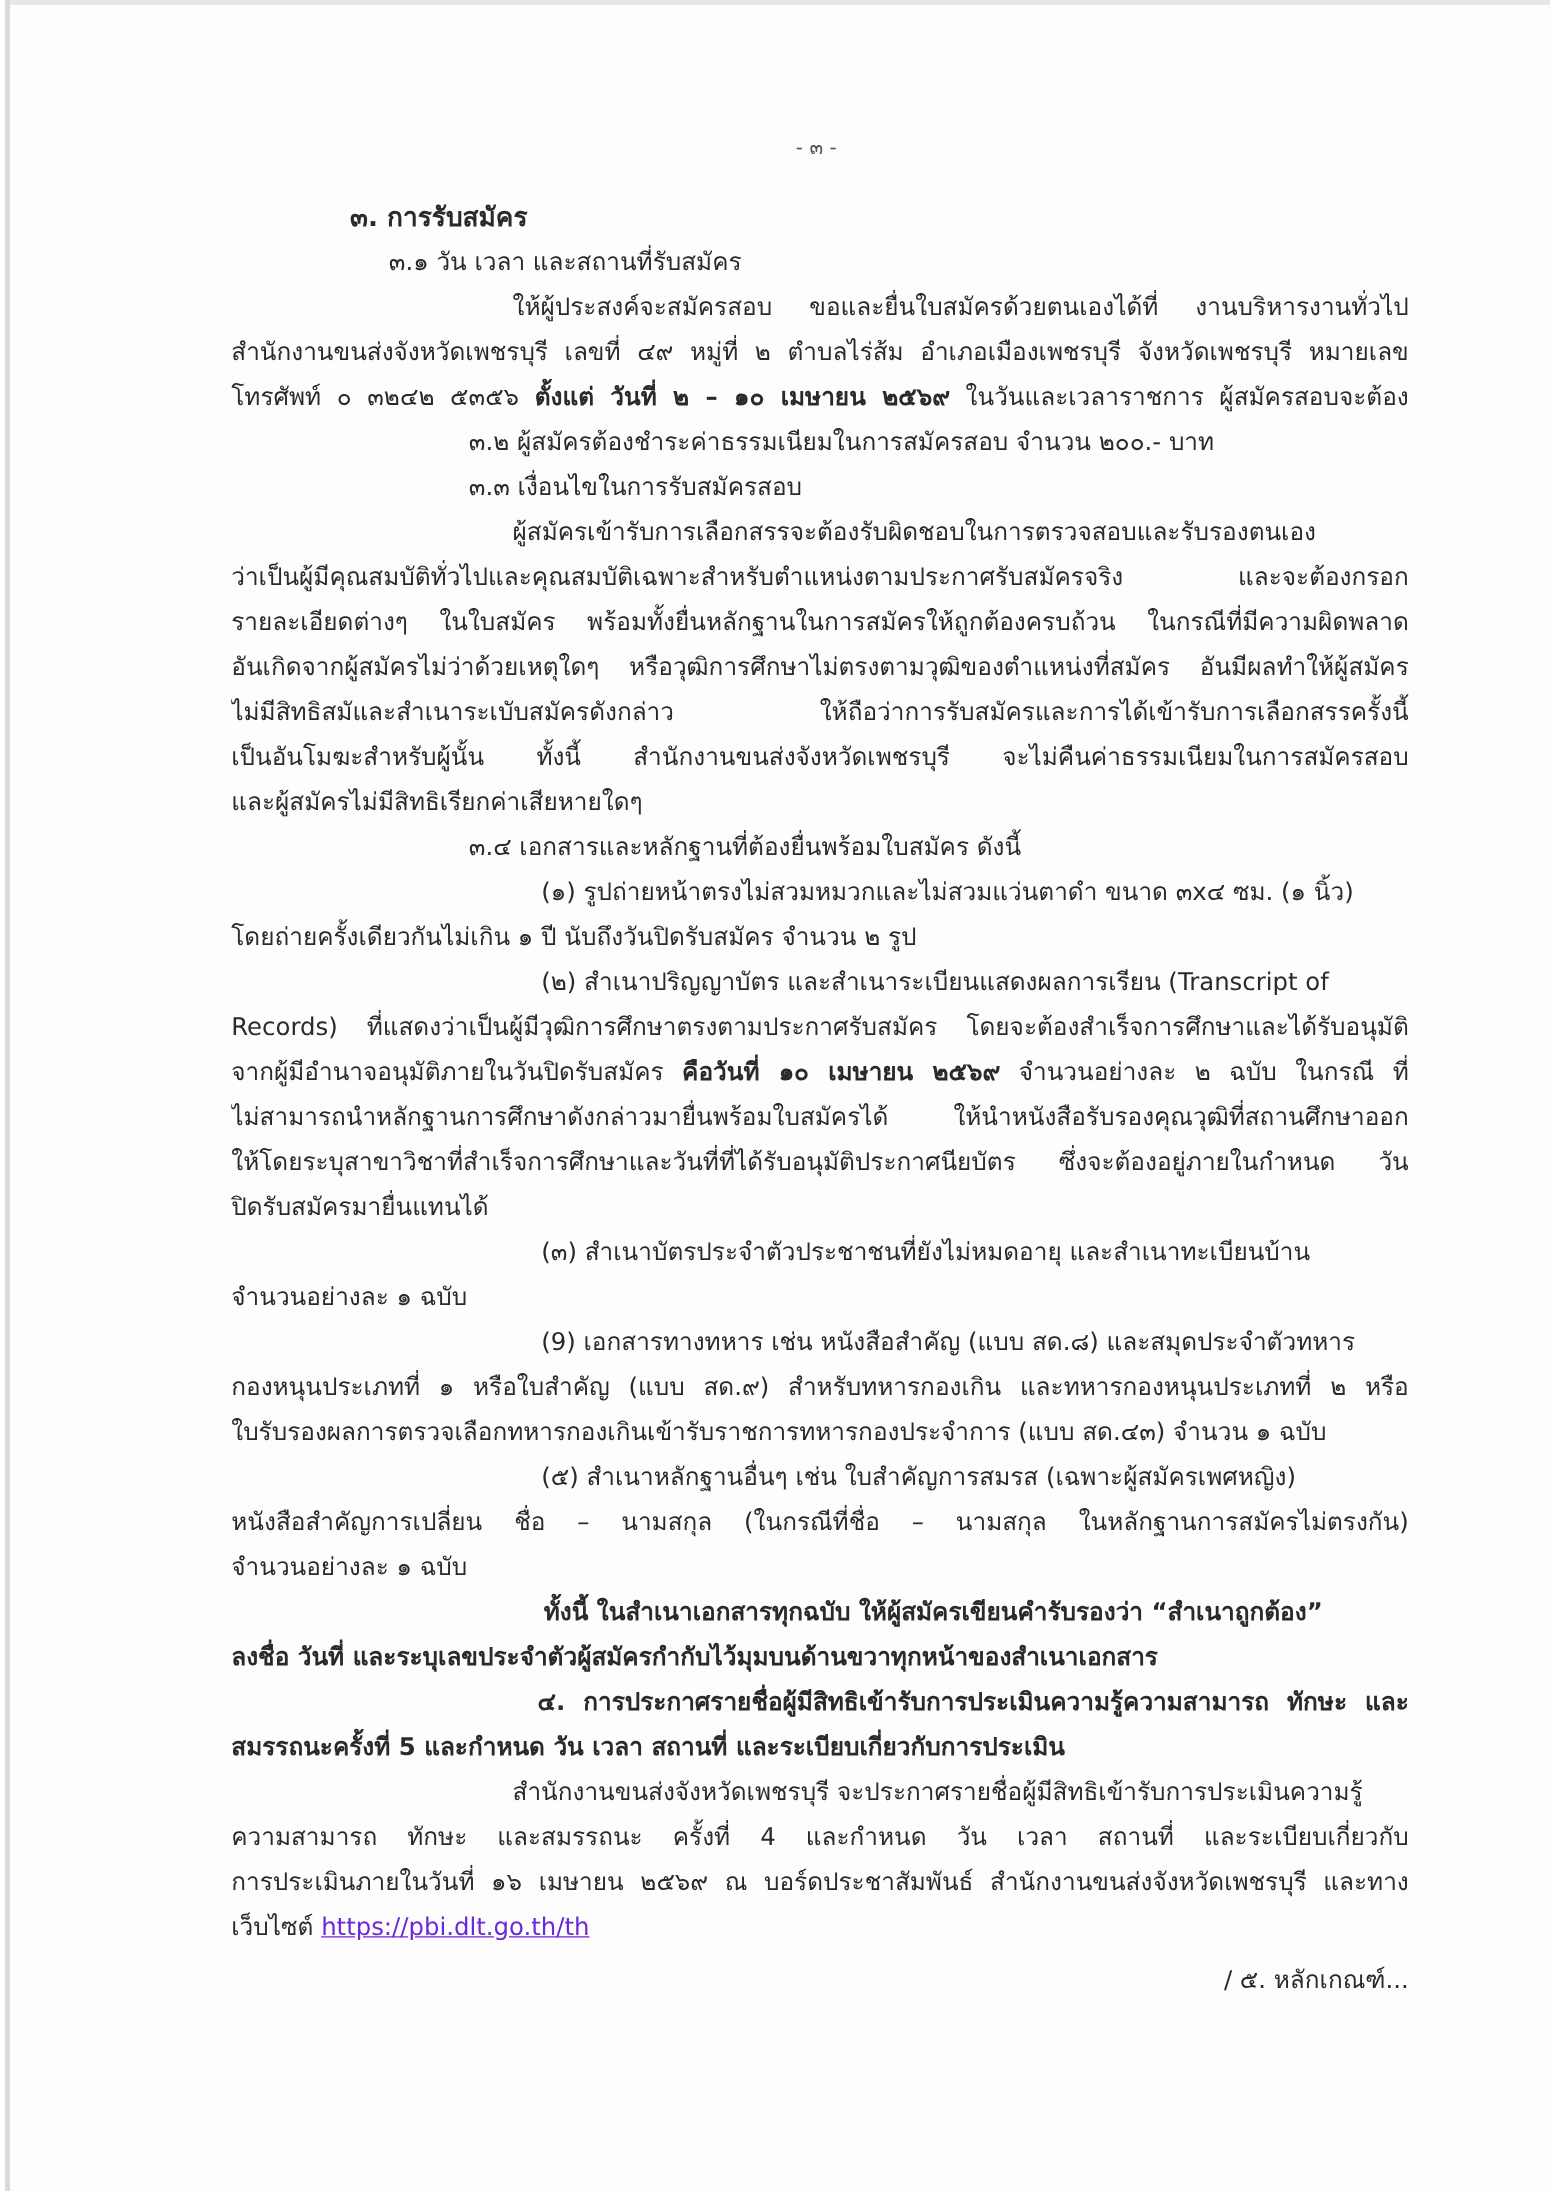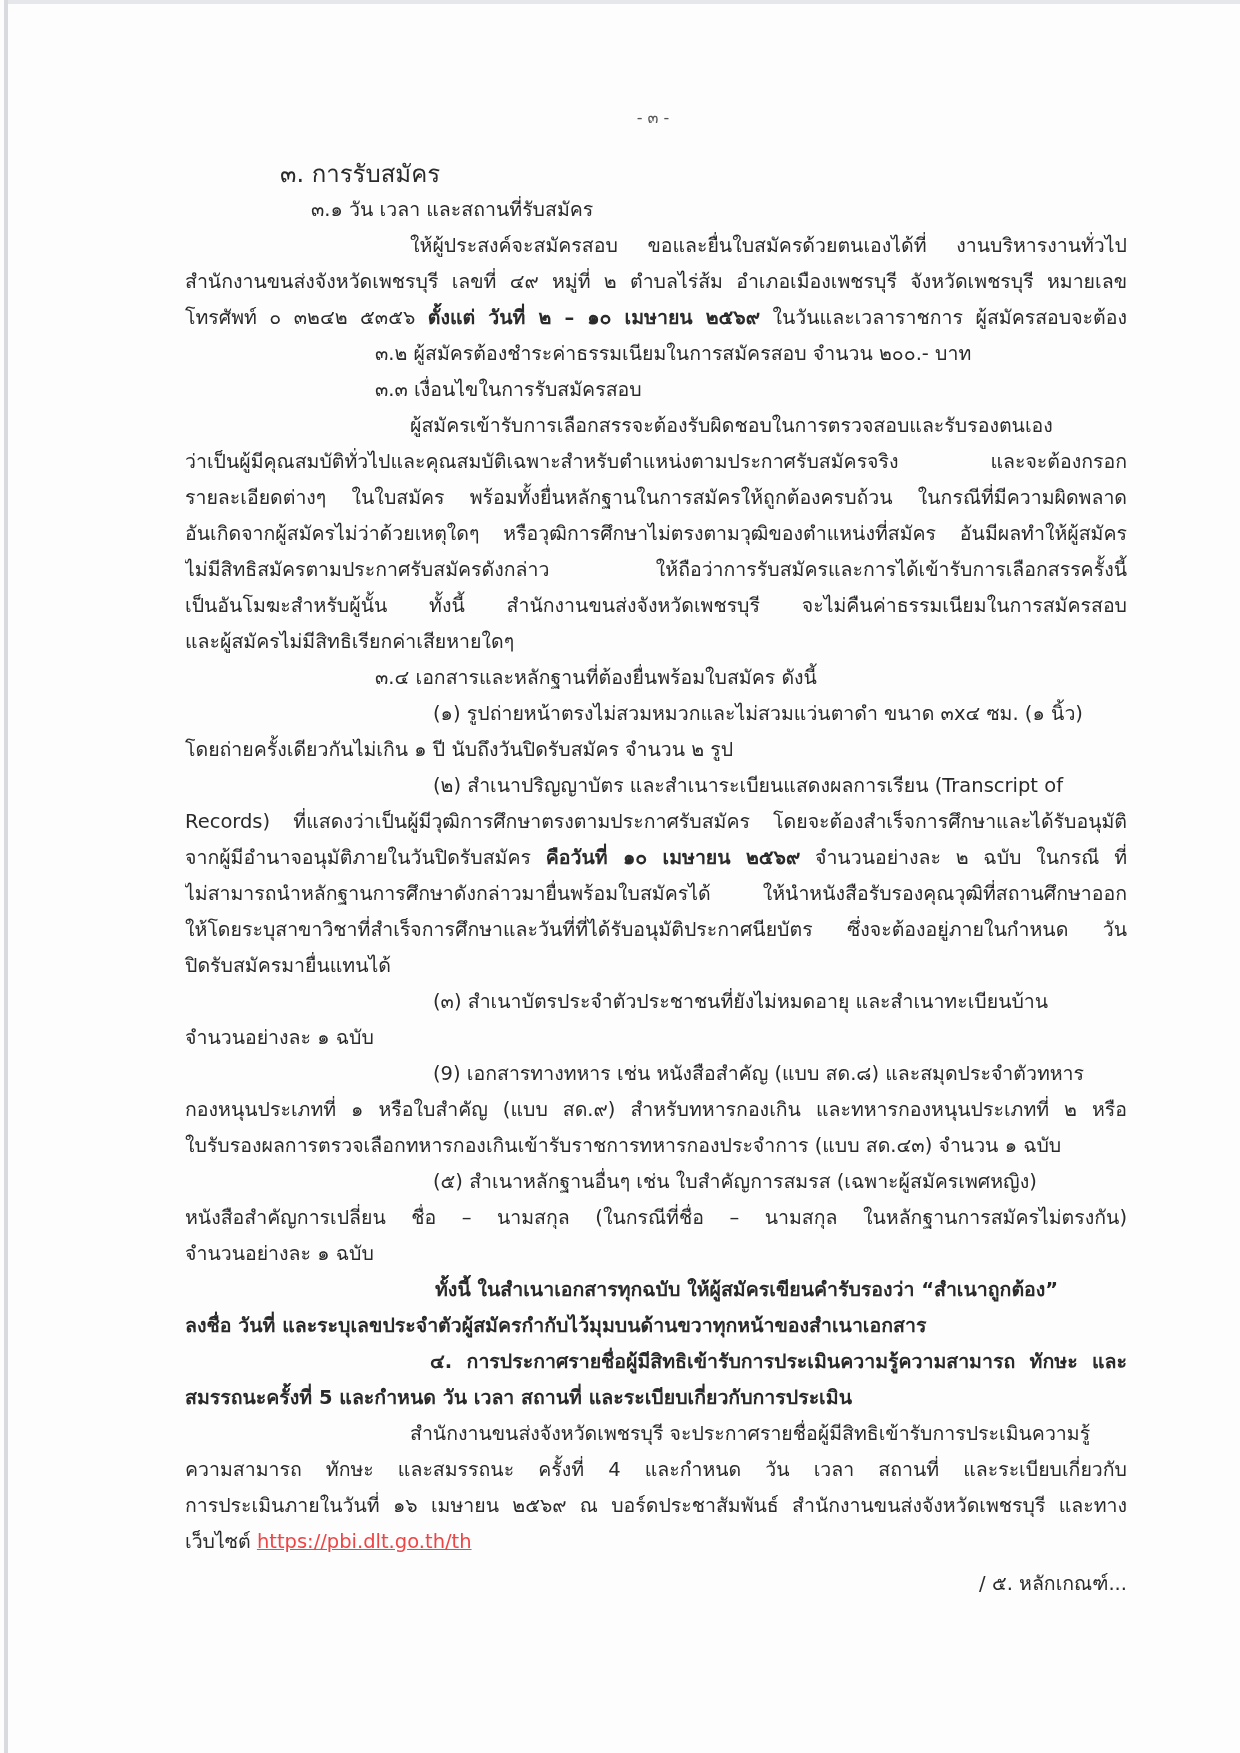--- a/index.html
+++ b/index.html
@@ -52,24 +52,24 @@
       height: 36px;
       line-height: 36px;
     }
     .justify {
       text-align: justify;
       text-align-last: justify;
       white-space: normal;
       overflow: hidden;
     }
     .b { font-weight: bold; }
-    .h1 { font-weight: normal; font-size: 24px; }
+    .h1 { font-weight: bold; font-size: 21px; }
     .link {
       text-decoration: underline;
-      color: #ef4444;
+      color: #6d28d9;
       cursor: pointer;
     }
     .continue {
       text-align: right;
       padding-right: 0px;
     }
   </style>
 </head>
 <body>
 
@@ -88,21 +88,21 @@
   <div class="line justify">สำนักงานขนส่งจังหวัดเพชรบุรี เลขที่ ๔๙ หมู่ที่ ๒ ตำบลไร่ส้ม อำเภอเมืองเพชรบุรี จังหวัดเพชรบุรี หมายเลข</div>
   <div class="line justify"><span>โทรศัพท์ ๐ ๓๒๔๒ ๕๓๕๖ </span><span class="b">ตั้งแต่ วันที่ ๒ – ๑๐ เมษายน ๒๕๖๙</span><span> ในวันและเวลาราชการ ผู้สมัครสอบจะต้อง</span></div>
 
   <div class="line" style="padding-left:190px">๓.๒   ผู้สมัครต้องชำระค่าธรรมเนียมในการสมัครสอบ จำนวน ๒๐๐.- บาท</div>
 
   <div class="line" style="padding-left:190px">๓.๓   เงื่อนไขในการรับสมัครสอบ</div>
   <div class="line" style="padding-left:225px">ผู้สมัครเข้ารับการเลือกสรรจะต้องรับผิดชอบในการตรวจสอบและรับรองตนเอง</div>
   <div class="line justify">ว่าเป็นผู้มีคุณสมบัติทั่วไปและคุณสมบัติเฉพาะสำหรับตำแหน่งตามประกาศรับสมัครจริง และจะต้องกรอก</div>
   <div class="line justify">รายละเอียดต่างๆ ในใบสมัคร พร้อมทั้งยื่นหลักฐานในการสมัครให้ถูกต้องครบถ้วน ในกรณีที่มีความผิดพลาด</div>
   <div class="line justify">อันเกิดจากผู้สมัครไม่ว่าด้วยเหตุใดๆ หรือวุฒิการศึกษาไม่ตรงตามวุฒิของตำแหน่งที่สมัคร อันมีผลทำให้ผู้สมัคร</div>
-  <div class="line justify">ไม่มีสิทธิสมัครตามประกาศรับสมัครดังกล่าว ให้ถือว่าการรับสมัครและการได้เข้ารับการเลือกสรรครั้งนี้</div>
+  <div class="line justify">ไม่มีสิทธิสมัและสำเนาระเบับสมัครดังกล่าว ให้ถือว่าการรับสมัครและการได้เข้ารับการเลือกสรรครั้งนี้</div>
   <div class="line justify">เป็นอันโมฆะสำหรับผู้นั้น ทั้งนี้ สำนักงานขนส่งจังหวัดเพชรบุรี จะไม่คืนค่าธรรมเนียมในการสมัครสอบ</div>
   <div class="line">และผู้สมัครไม่มีสิทธิเรียกค่าเสียหายใดๆ</div>
 
   <div class="line" style="padding-left:190px">๓.๔ เอกสารและหลักฐานที่ต้องยื่นพร้อมใบสมัคร ดังนี้</div>
 
   <div class="line" style="padding-left:248px">(๑)  รูปถ่ายหน้าตรงไม่สวมหมวกและไม่สวมแว่นตาดำ ขนาด ๓x๔ ซม. (๑ นิ้ว)</div>
   <div class="line">โดยถ่ายครั้งเดียวกันไม่เกิน ๑ ปี นับถึงวันปิดรับสมัคร จำนวน ๒ รูป</div>
 
   <div class="line" style="padding-left:248px">(๒)  สำเนาปริญญาบัตร และสำเนาระเบียนแสดงผลการเรียน (Transcript of</div>
   <div class="line justify">Records) ที่แสดงว่าเป็นผู้มีวุฒิการศึกษาตรงตามประกาศรับสมัคร โดยจะต้องสำเร็จการศึกษาและได้รับอนุมัติ</div>

